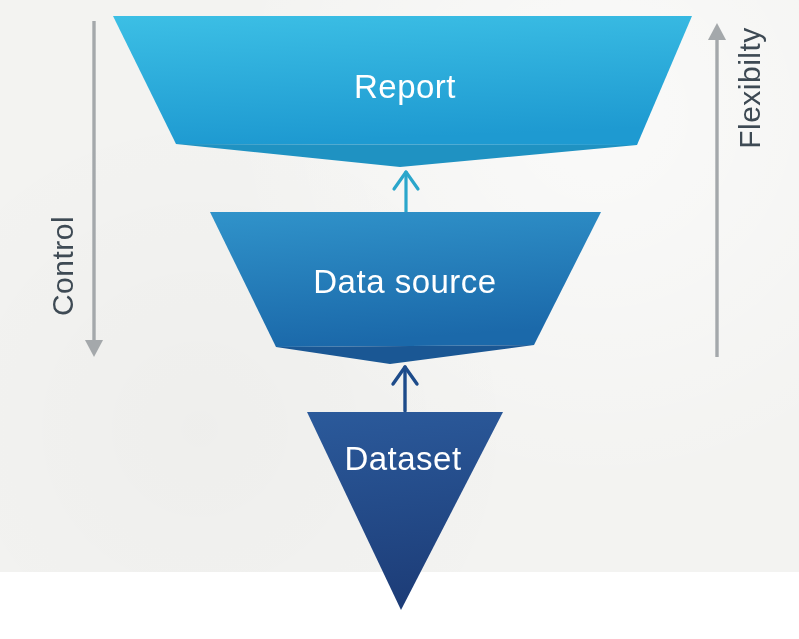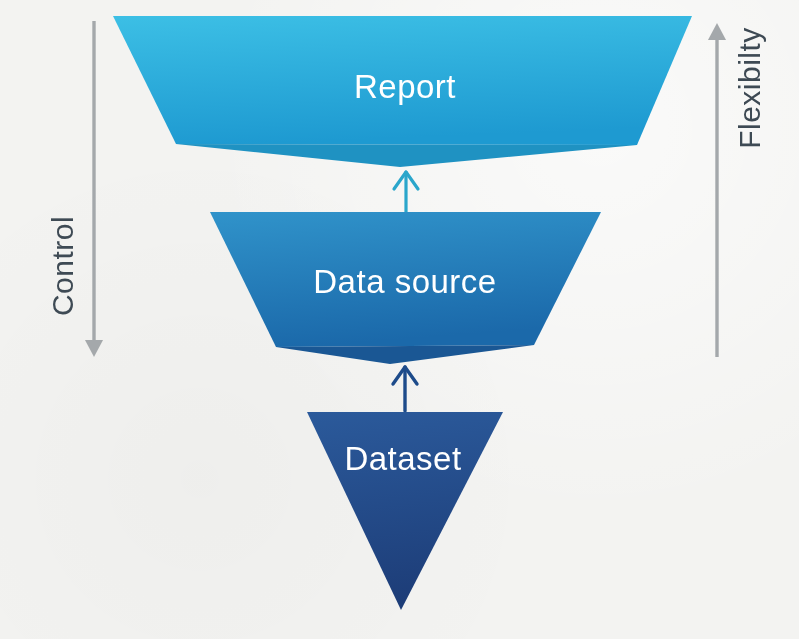--- a/index.html
+++ b/index.html
@@ -8,21 +8,21 @@
   }
   body {
     width: 799px;
     height: 639px;
     overflow: hidden;
     font-family: "Liberation Sans", sans-serif;
   }
   .canvas {
     position: relative;
     width: 799px;
-    height: 639px;
+    height: 572px;
     background:
       radial-gradient(circle at 25% 75%, rgba(0,0,0,0.018), transparent 45%),
       radial-gradient(circle at 75% 20%, rgba(255,255,255,0.6), transparent 50%),
       #f3f3f1;
   }
   svg { display: block; }
   .layer-label {
     font-family: "Liberation Sans", sans-serif;
     font-size: 33px;
     letter-spacing: 0.5px;

